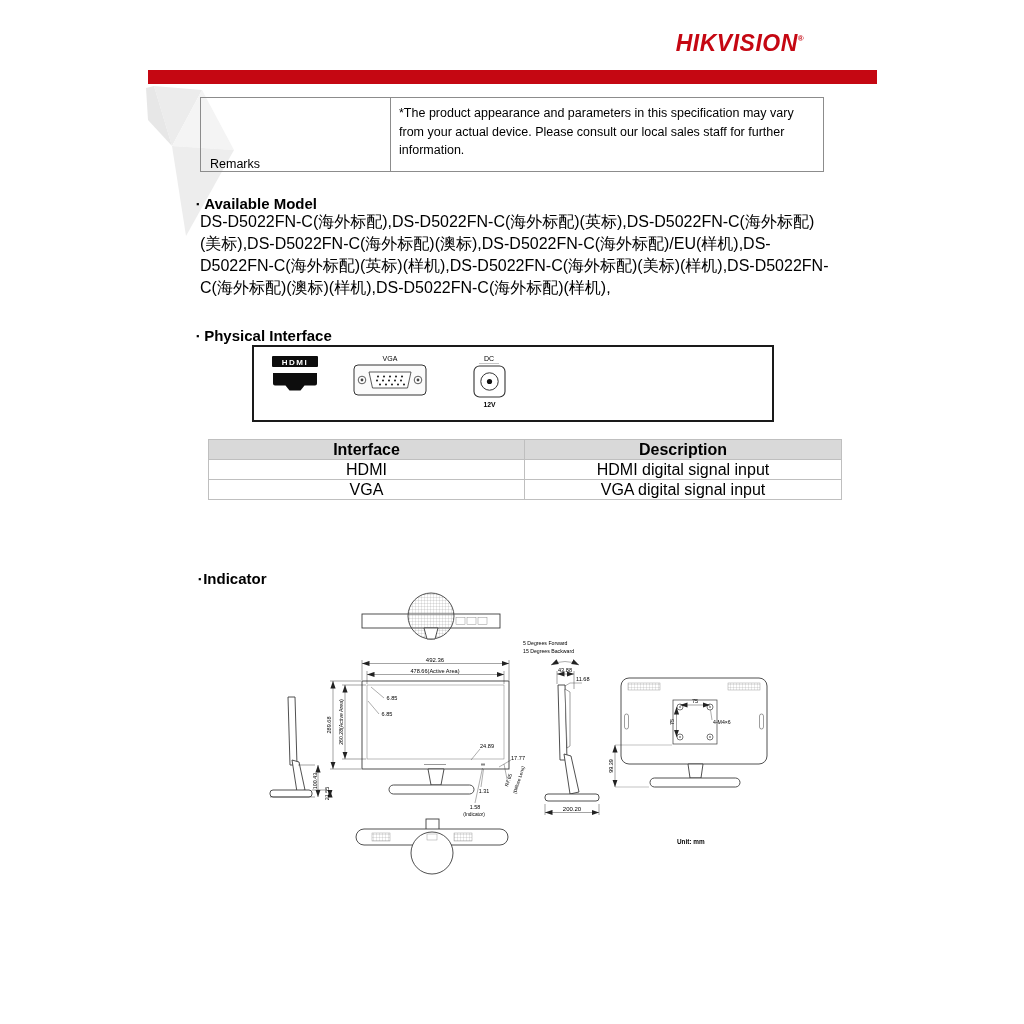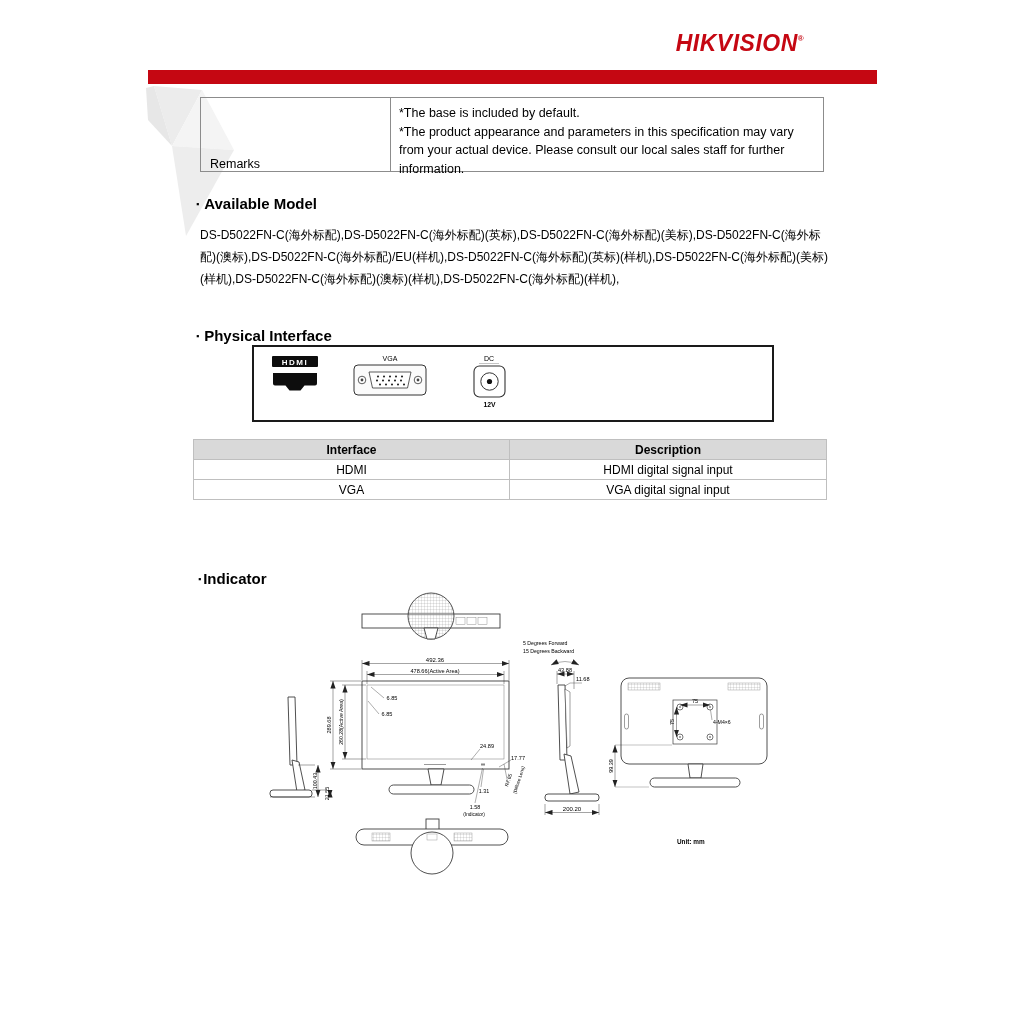--- a/index.html
+++ b/index.html
@@ -16,23 +16,23 @@
   .red-bar{position:absolute;left:148px;top:70px;width:729px;height:14px;background:var(--brand-red,#c50712)}
   .deco{position:absolute;left:146px;top:86px}
   .remarks{
     position:absolute;left:200px;top:97px;width:622px;height:73px;
     border:1px solid #8c8c8c;display:flex;font-size:12.5px;
   }
   .remarks-label-cell{width:180px;border-right:1px solid #8c8c8c;display:flex;align-items:flex-end;padding-left:9px}
   .remarks-content-cell{flex:1;padding:6px 8px 0 8px;line-height:18.5px}
   .section-head{position:absolute;display:flex;align-items:center;gap:5px;font-weight:bold;font-size:15px}
   .section-head .bullet{font-size:9px;margin-top:1px}
-  .models{position:absolute;left:200px;top:224px;width:630px;font-size:12px;line-height:22px}
+  .models{position:absolute;left:200px;top:211px;width:630px;font-size:16px;line-height:22px}
   .phys-box{position:absolute;left:252px;top:345px;width:518px;height:73px;border:2px solid #1a1a1a}
-  .if-table{position:absolute;left:193px;top:439px;width:632px;font-size:12px;border:1px solid #bfbfbf}
+  .if-table{position:absolute;left:208px;top:439px;width:632px;font-size:16px;border:1px solid #bfbfbf}
   .if-row{display:flex;height:19px;border-bottom:1px solid #bfbfbf}
   .if-row:last-child{border-bottom:none}
   .if-head{background:var(--table-header-bg,#d9d9d9);font-weight:bold}
   .if-c1{width:315px;border-right:1px solid #bfbfbf;display:flex;align-items:center;justify-content:center}
   .if-c2{flex:1;display:flex;align-items:center;justify-content:center}
   .dim-svg{position:absolute;left:268px;top:588px;width:520px;height:292px}
   .phys-svg{width:514px;height:69px;display:block}
   svg text{font-family:"Liberation Sans","DejaVu Sans",sans-serif}
 </style>
 </head>
@@ -47,21 +47,20 @@
   <polygon points="26,60 56,4 88,64" fill="#f4f4f4"></polygon>
   <polygon points="26,60 88,64 40,150" fill="#ededed"></polygon>
   <polygon points="0,2 8,0 26,60 2,34" fill="#e7e7e7"></polygon>
 </svg>
 
 <div class="remarks">
   <div class="remarks-label-cell">
     <span>Remarks</span>
   </div>
   <div class="remarks-content-cell">
-    <div>*The base is included by default.</div>
     <div>*The product appearance and parameters in this specification may vary from your actual device. Please consult our local sales staff for further information.</div>
   </div>
 </div>
 
 <div class="section-head" style="left:196px;top:195px">
   <span class="bullet">▪</span>
   <span>Available Model</span>
 </div>
 <div class="models">DS-D5022FN-C(海外标配),DS-D5022FN-C(海外标配)(英标),DS-D5022FN-C(海外标配)(美标),DS-D5022FN-C(海外标配)(澳标),DS-D5022FN-C(海外标配)/EU(样机),DS-D5022FN-C(海外标配)(英标)(样机),DS-D5022FN-C(海外标配)(美标)(样机),DS-D5022FN-C(海外标配)(澳标)(样机),DS-D5022FN-C(海外标配)(样机),</div>
 

